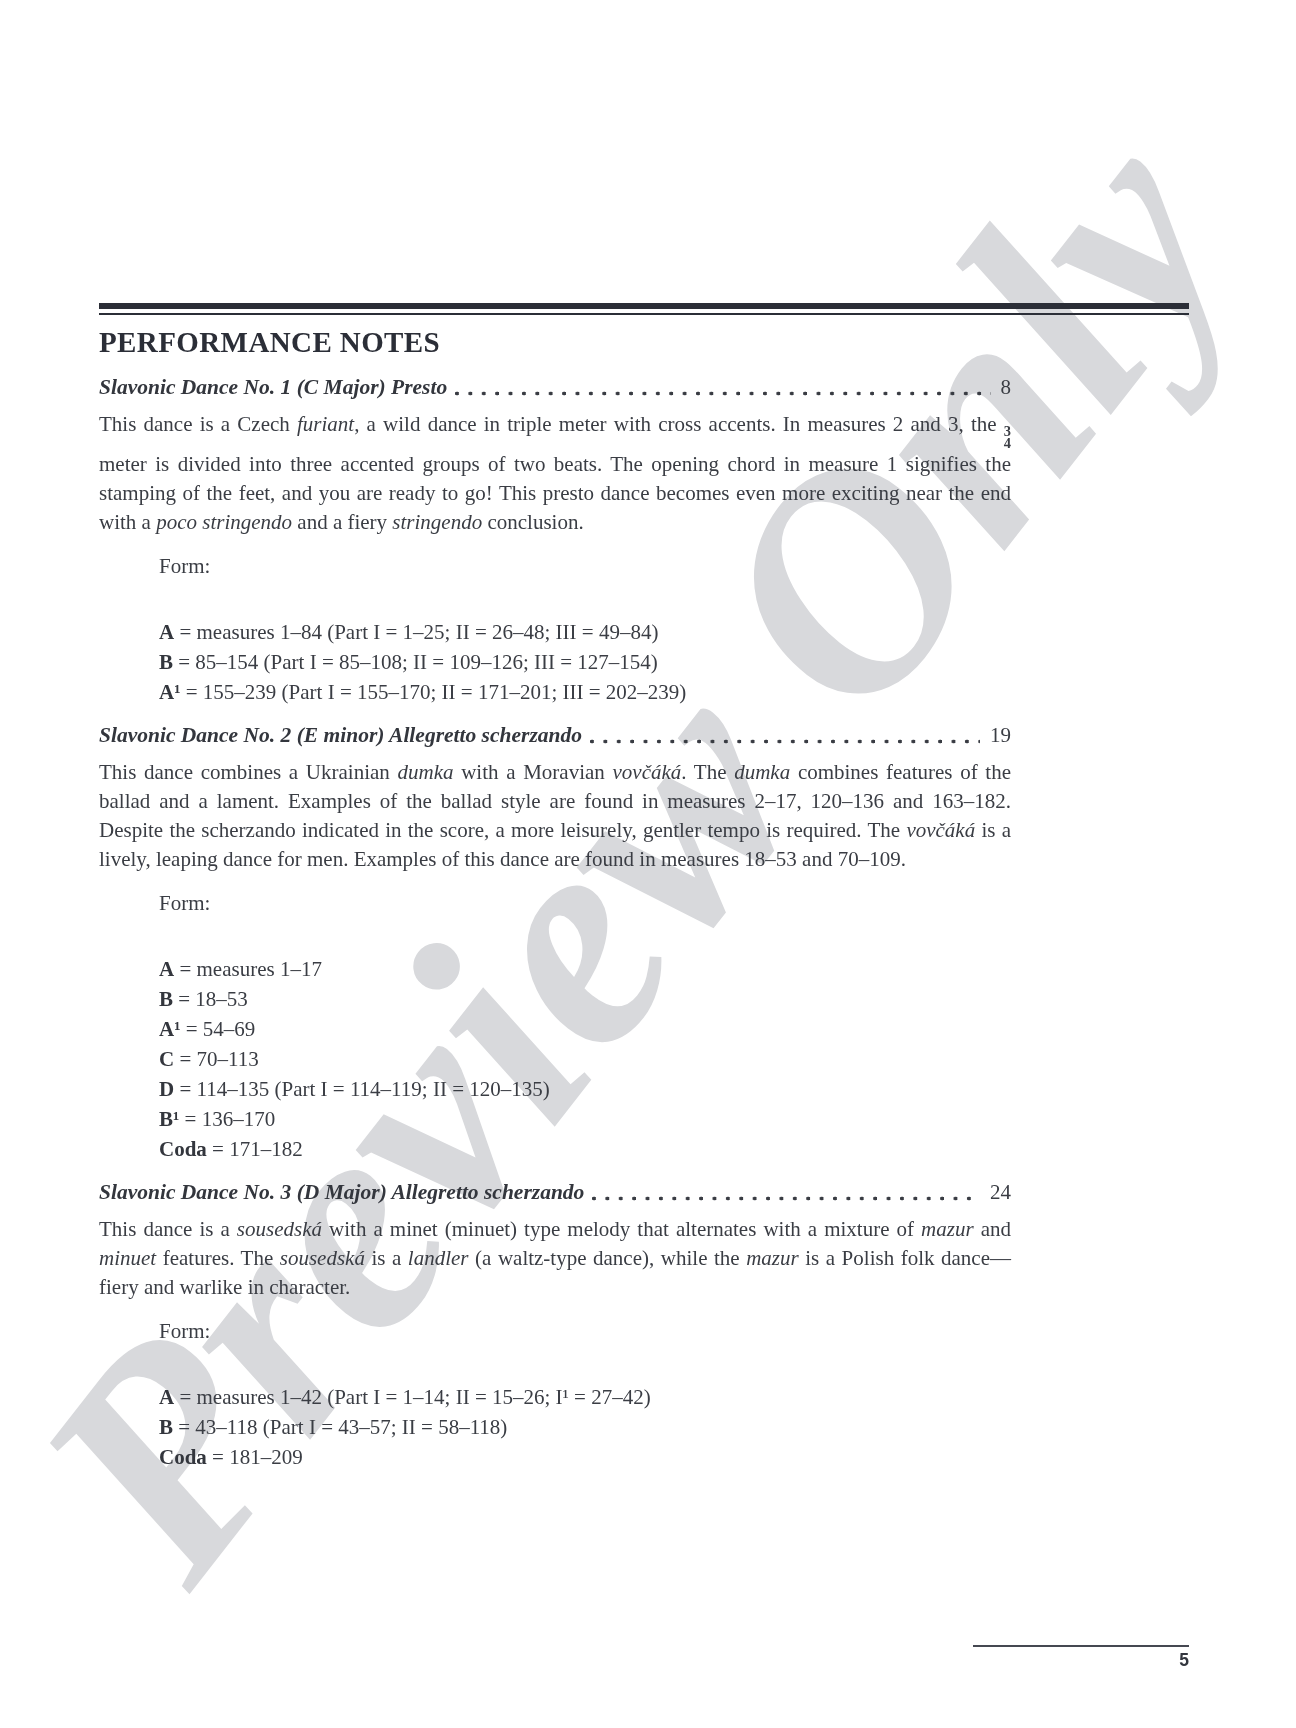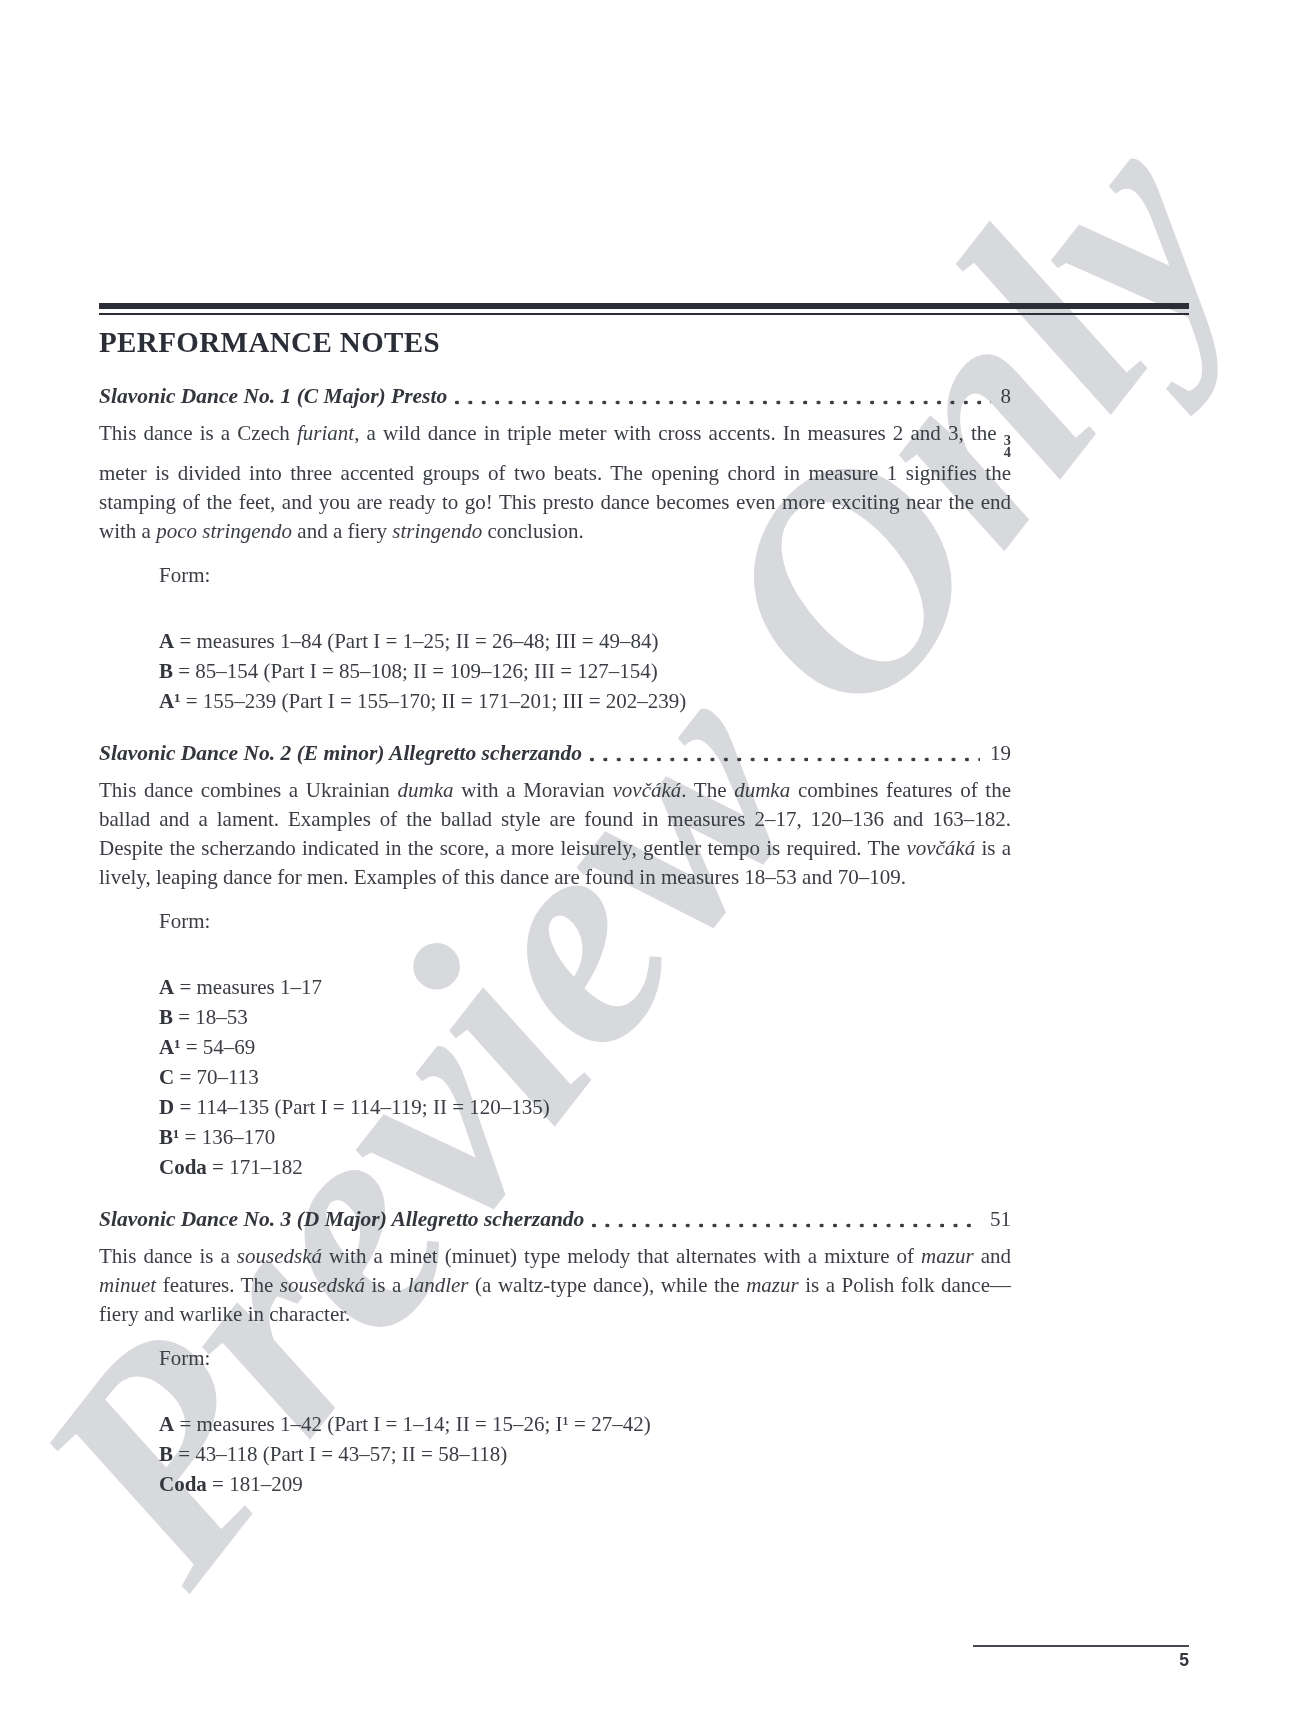--- a/index.html
+++ b/index.html
@@ -39,21 +39,21 @@
     margin:10px 0 0 0;
     font-size:29px;
     font-weight:bold;
     letter-spacing:0.4px;
     color:#2b2e37;
     line-height:34px;
   }
   .section .heading-row{
     display:flex;
     align-items:center;
-    margin-top:24px;
+    margin-top:15px;
     font-size:21.5px;
     line-height:26px;
     color:#33363d;
   }
   .h-title{
     font-weight:bold;
     font-style:italic;
     white-space:nowrap;
   }
   .leader{
@@ -167,21 +167,21 @@
             <div class="form-line"><b>B¹</b> = 136–170</div>
             <div class="form-line"><b>Coda</b> = 171–182</div>
           </div>
     </div>
   </section>
 
   <section class="section">
     <div class="heading-row">
       <span class="h-title">Slavonic Dance No. 3 (D Major) Allegretto scherzando</span>
       <span class="leader"></span>
-      <span class="pageref">51</span>
+      <span class="pageref">24</span>
     </div>
     <p class="body"><span>This dance is a </span><span class="it">sousedská</span><span> with a minet (minuet) type melody that alternates with a mixture of </span><span class="it">mazur</span><span> and </span><span class="it">minuet</span><span> features. The </span><span class="it">sousedská</span><span> is a </span><span class="it">landler</span><span> (a waltz-type dance), while the </span><span class="it">mazur</span><span> is a Polish folk dance—fiery and warlike in character.</span></p>
     <div class="form-row">
       <span class="form-label">Form:</span>
       <div class="form-lines">
             <div class="form-line"><b>A</b> = measures 1–42 (Part I = 1–14; II = 15–26; I¹ = 27–42)</div>
             <div class="form-line"><b>B</b> = 43–118 (Part I = 43–57; II = 58–118)</div>
             <div class="form-line"><b>Coda</b> = 181–209</div>
           </div>
     </div>

